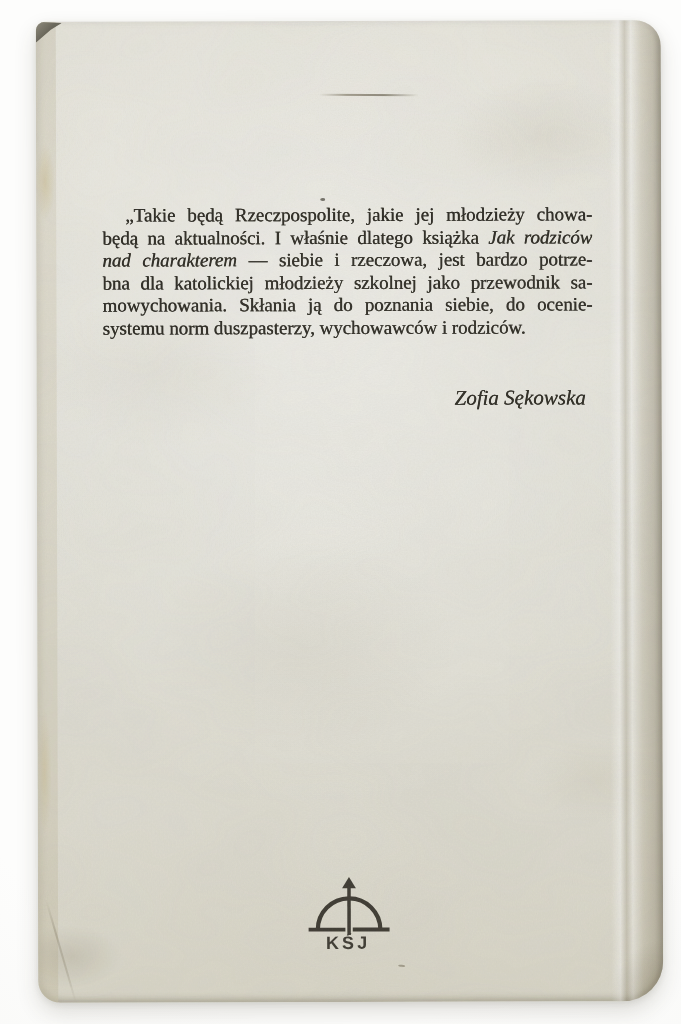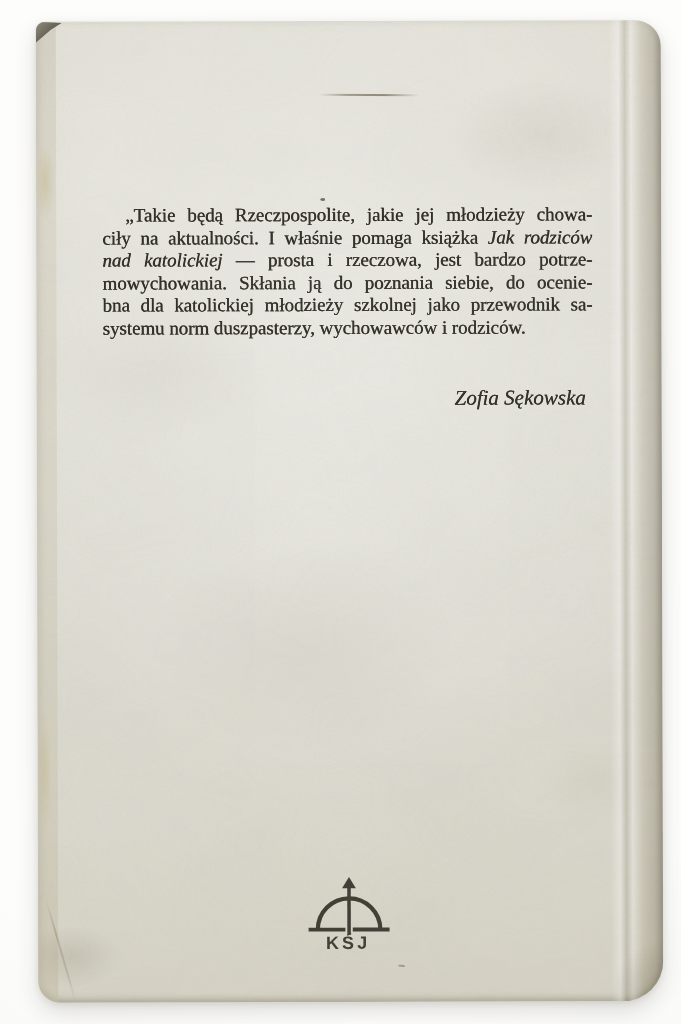--- a/index.html
+++ b/index.html
@@ -131,24 +131,24 @@
     <div class="layer right-fold"></div>
     <div class="layer corner-curl"></div>
     <div class="corner-notch"></div>
     <div class="crease-diag"></div>
     <div class="scuff"></div>
     <div class="speck"></div>
     <div class="speck2"></div>
 
     <div class="blurb" id="blurb">
         <div class="bl first"><span>„Takie będą Rzeczpospolite, jakie jej młodzieży chowa-</span></div>
-        <div class="bl"><span>ciły na aktualności. I właśnie pomaga książka </span><em>Jak rodziców</em></div>
-        <div class="bl"><em>nad katolickiej</em><span> — prosta i rzeczowa, jest bardzo potrze-</span></div>
+        <div class="bl"><span>będą na aktualności. I właśnie dlatego książka </span><em>Jak rodziców</em></div>
+        <div class="bl"><em>nad charakterem</em><span> — siebie i rzeczowa, jest bardzo potrze-</span></div>
+        <div class="bl"><span>bna dla katolickiej młodzieży szkolnej jako przewodnik sa-</span></div>
         <div class="bl"><span>mowychowania. Skłania ją do poznania siebie, do ocenie-</span></div>
-        <div class="bl"><span>bna dla katolickiej młodzieży szkolnej jako przewodnik sa-</span></div>
         <div class="bl last"><span>systemu norm duszpasterzy, wychowawców i rodziców.</span></div>
       </div>
 
     <div class="signature">Zofia Sękowska</div>
 
     <svg class="logo" viewBox="0 0 100 80">
       <g fill="#3c3931" stroke="none">
         <polygon points="50,1 42.5,13 57.5,13"></polygon>
         <rect x="48.1" y="9" width="3.8" height="55"></rect>
       </g>

